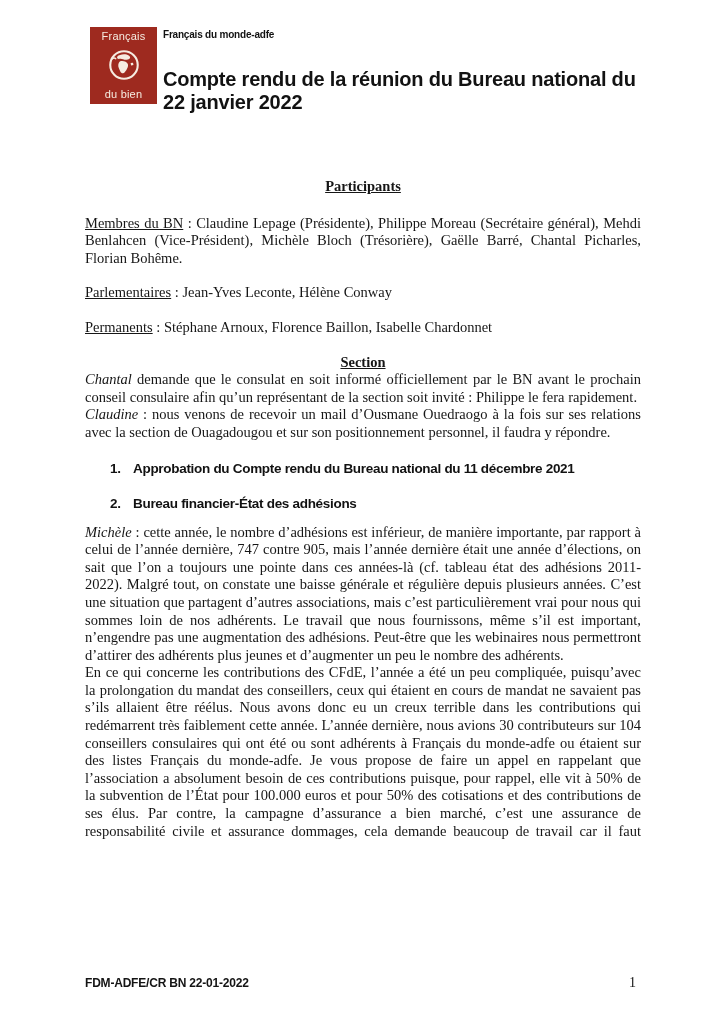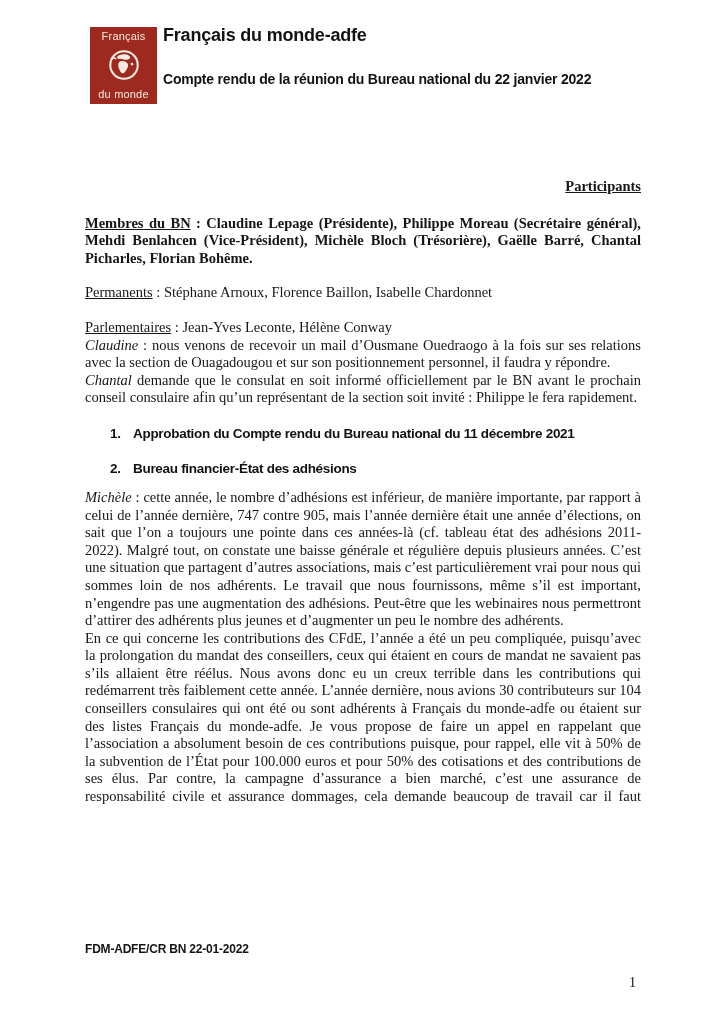--- a/index.html
+++ b/index.html
@@ -26,55 +26,55 @@
   }
   .logo-word { font-size:11px; line-height:12px; letter-spacing:0.2px; }
   .logo-globe { width:38px; height:36px; display:block; }
 
   .header-text {
     position:absolute; left:163px; top:26px; width:480px;
     font-family:"Liberation Sans", sans-serif;
     font-weight:bold; color:#121212;
     letter-spacing:-0.2px;
   }
-  .org-name { font-size:18px; line-height:18px; }
-  .doc-title { margin-top:24px; font-size:14px; line-height:23px; }
+  .org-name { font-size:10px; line-height:18px; }
+  .doc-title { margin-top:24px; font-size:20px; line-height:23px; }
 
   
   .content {
     position:absolute; left:85px; top:178px; width:556px;
     font-size:14.5px; line-height:17.6px;
     text-align:justify;
   }
   .content p { margin:0; }
   .label-heading {
     font-weight:bold; text-decoration:underline;
-    text-align:right;
+    text-align:center;
   }
   .u { text-decoration:underline; }
   .i { font-style:italic; }
 
-  .gap-lg { margin-top:19px !important;font-weight:bold; }
+  .gap-lg { margin-top:19px !important; }
   .gap-md { margin-top:17px !important; }
   .gap-sm { margin-top:12px !important; }
 
   .num-heading {
     display:flex;
     font-family:"Liberation Sans", sans-serif;
     font-weight:bold; font-size:13.5px; line-height:16px;
     letter-spacing:-0.3px;
     text-align:left;
     color:#121212;
   }
   .num-heading .num { margin-left:25px; width:23px; flex:0 0 auto; }
   .justify-last { text-align-last:justify; }
 
   
   .footer-ref {
-    position:absolute; left:85px; top:942px;
+    position:absolute; left:85px; top:976px;
     font-family:"Liberation Sans", sans-serif;
     font-weight:bold; font-size:12px; color:#141414;
     letter-spacing:-0.2px;
   }
   .footer-page {
     position:absolute; left:629px; top:975px;
     font-size:14px; color:#141414;
   }
 </style>
 </head>
@@ -84,41 +84,42 @@
 
   <div class="logo" style="background: rgb(158, 42, 31);">
     <span class="logo-word">Français</span>
     <svg class="logo-globe" viewBox="0 0 40 38" aria-hidden="true">
       <circle cx="20" cy="19" r="14.5" fill="none" stroke="#f6ece1" stroke-width="2.2"></circle>
       <path d="M13 10 C15 7.5 22 6.5 25 9 C28 11 26 13 23 13.5 C20 14 18 12 15.5 12.5 C13.5 13 12 11.5 13 10 Z" fill="#f6ece1"></path>
       <path d="M16 15 C19 14 23 15.5 24 18 C25 20.5 23 24 21 26.5 C19.5 28.5 17 28 16 25.5 C15 23 13.5 21 14 18.5 C14.3 16.7 15 15.4 16 15 Z" fill="#f6ece1"></path>
       <path d="M27 17 L29.5 16.5 L30 19 L27.5 19.5 Z" fill="#f6ece1"></path>
       <path d="M7 13 C9 11 11 11.5 11.5 13" fill="none" stroke="#f6ece1" stroke-width="1.6"></path>
     </svg>
-    <span class="logo-word">du monde</span>
+    <span class="logo-word">du bien</span>
   </div>
 
   <div class="header-text">
     <div class="org-name">Français du monde-adfe</div>
     <div class="doc-title">Compte rendu de la réunion du Bureau national du 22 janvier 2022</div>
   </div>
 
   <div class="content">
 
     <p class="label-heading">Participants</p>
 
     <p class="gap-lg"><span class="u">Membres du BN</span><span> : Claudine Lepage (Présidente), Philippe Moreau (Secrétaire général), Mehdi Benlahcen (Vice-Président), Michèle Bloch (Trésorière), Gaëlle Barré, Chantal Picharles, Florian Bohême.</span></p>
 
+    <p class="gap-md"><span class="u">Parlementaires</span><span> : Jean-Yves Leconte, Hélène Conway</span></p>
+
     <p class="gap-md"><span class="u">Permanents</span><span> : Stéphane Arnoux, Florence Baillon, Isabelle Chardonnet</span></p>
 
-    <p class="gap-md"><span class="u">Parlementaires</span><span> : Jean-Yves Leconte, Hélène Conway</span></p>
+    <p class="label-heading gap-md">Section</p>
 
-
+    <p><span class="i">Chantal</span><span> demande que le consulat en soit informé officiellement par le BN avant le prochain conseil consulaire afin qu’un représentant de la section soit invité : Philippe le fera rapidement.</span></p>
     <p><span class="i">Claudine</span><span> : nous venons de recevoir un mail d’Ousmane Ouedraogo à la fois sur ses relations avec la section de Ouagadougou et sur son positionnement personnel, il faudra y répondre.</span></p>
-    <p><span class="i">Chantal</span><span> demande que le consulat en soit informé officiellement par le BN avant le prochain conseil consulaire afin qu’un représentant de la section soit invité : Philippe le fera rapidement.</span></p>
 
     <div class="num-heading gap-lg">
       <span class="num">1.</span>
       <span>Approbation du Compte rendu du Bureau national du 11 décembre 2021</span>
     </div>
 
 
     <div class="num-heading gap-lg">
       <span class="num">2.</span>
       <span>Bureau financier-État des adhésions</span>

